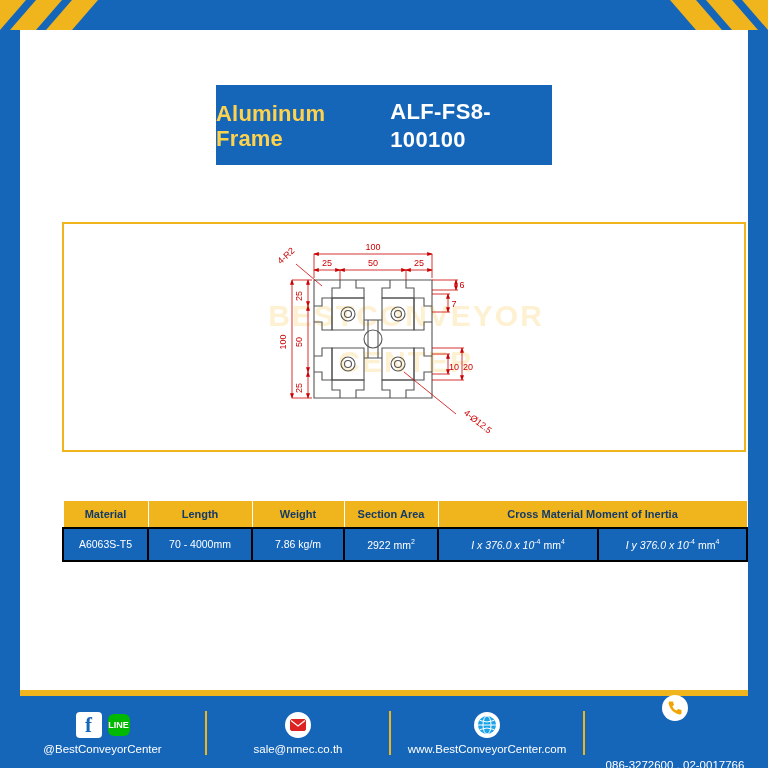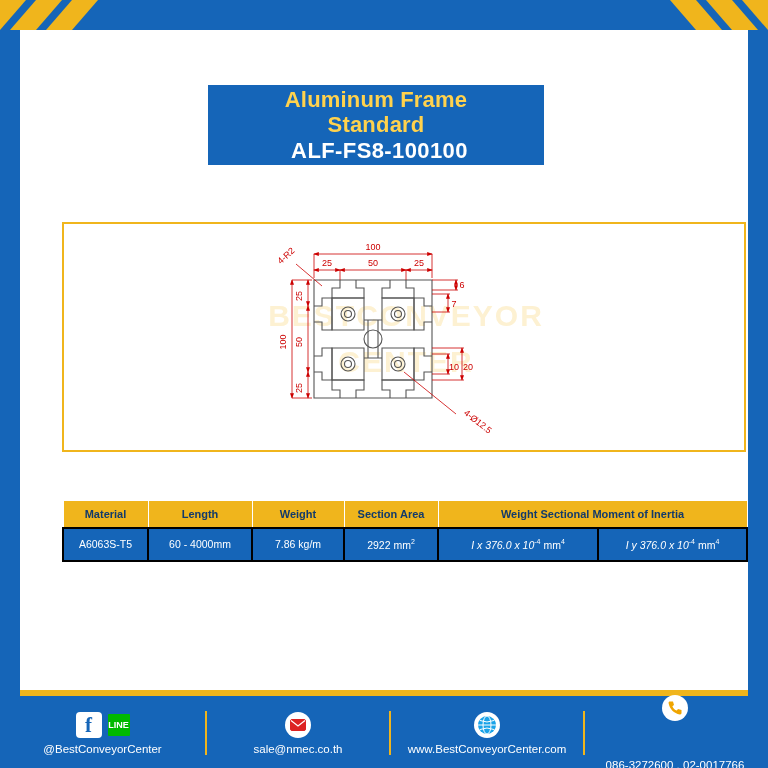--- a/index.html
+++ b/index.html
@@ -18,23 +18,23 @@
   .chev svg{display:block;}
 
   
   .card{
     position:absolute;left:20px;top:30px;width:728px;height:660px;
     background:#ffffff;
   }
 
   
   .title-block{
-    position:absolute;left:188px;top:55px;width:336px;height:80px;
+    position:absolute;left:196px;top:55px;width:336px;height:80px;
     background:#1565b8;
-    display:flex;flex-direction:column;align-items:center;justify-content:center;
+    display:flex;align-items:center;justify-content:center;
     box-sizing:border-box;padding-top:2px;
   }
   .title-line1,.title-line2{
     color:#ffd24d;font-weight:bold;font-size:22px;line-height:25px;letter-spacing:.2px;
   }
   .title-code{
     color:#ffffff;font-weight:bold;font-size:22px;line-height:28px;letter-spacing:.4px;margin-left:7px;
   }
 
   
@@ -87,21 +87,21 @@
   .f2{width:182px;}
   .f3{width:192px;}
   .f4{width:180px;gap:38px;}
 
   .icon-row{display:flex;align-items:center;justify-content:center;gap:6px;}
   .circle-icon{
     width:26px;height:26px;border-radius:50%;background:#ffffff;
     display:flex;align-items:center;justify-content:center;
   }
   .line-badge{
-    width:22px;height:22px;border-radius:1px;background:#00b900;
+    width:22px;height:22px;border-radius:6px;background:#00b900;
     display:flex;align-items:center;justify-content:center;
     color:#fff;font-size:9px;font-weight:bold;
   }
   .fb-badge{
     width:26px;height:26px;border-radius:4px;background:#ffffff;
     display:flex;align-items:center;justify-content:center;
     color:#1565b8;font-size:21px;font-weight:bold;font-family:"Liberation Serif",serif;
     line-height:26px;
   }
 </style>
@@ -122,21 +122,20 @@
       <polygon points="120,0 94,0 120,30" fill="#f0b51c"></polygon>
       <polygon points="84,0 58,0 84,30 110,30" fill="#f0b51c"></polygon>
       <polygon points="48,0 22,0 48,30 74,30" fill="#f0b51c"></polygon>
     </svg>
   </div>
 
   <div class="card">
 
     <div class="title-block">
       <div class="title-line1">Aluminum Frame</div>
-      <div class="title-line2">Standard</div>
       <div class="title-code">ALF-FS8-100100</div>
     </div>
 
     <div class="draw-frame">
       <div class="watermark">
         <div>
           <div>BESTCONVEYOR</div>
           <div>CENTER</div>
         </div>
       </div>
@@ -252,27 +251,27 @@
         <col style="width:94px">
           <col style="width:160px">
           <col style="width:149px">
       </colgroup>
       <thead>
         <tr>
           <th>Material</th>
           <th>Length</th>
           <th>Weight</th>
           <th>Section Area</th>
-          <th colspan="2">Weight Sectional Moment of Inertia</th>
+          <th colspan="2">Cross Material Moment of Inertia</th>
         </tr>
       </thead>
       <tbody>
         <tr>
           <td>A6063S-T5</td>
-          <td>60 - 4000mm</td>
+          <td>70 - 4000mm</td>
           <td>7.86 kg/m</td>
           <td>
             <span>2922 mm</span><sup>2</sup>
           </td>
           <td>
             <span class="italic">Ι x 376.0 x 10</span><sup>-4</sup><span> mm</span><sup>4</sup>
           </td>
           <td>
             <span class="italic">Ι y 376.0 x 10</span><sup>-4</sup><span> mm</span><sup>4</sup>
           </td>

